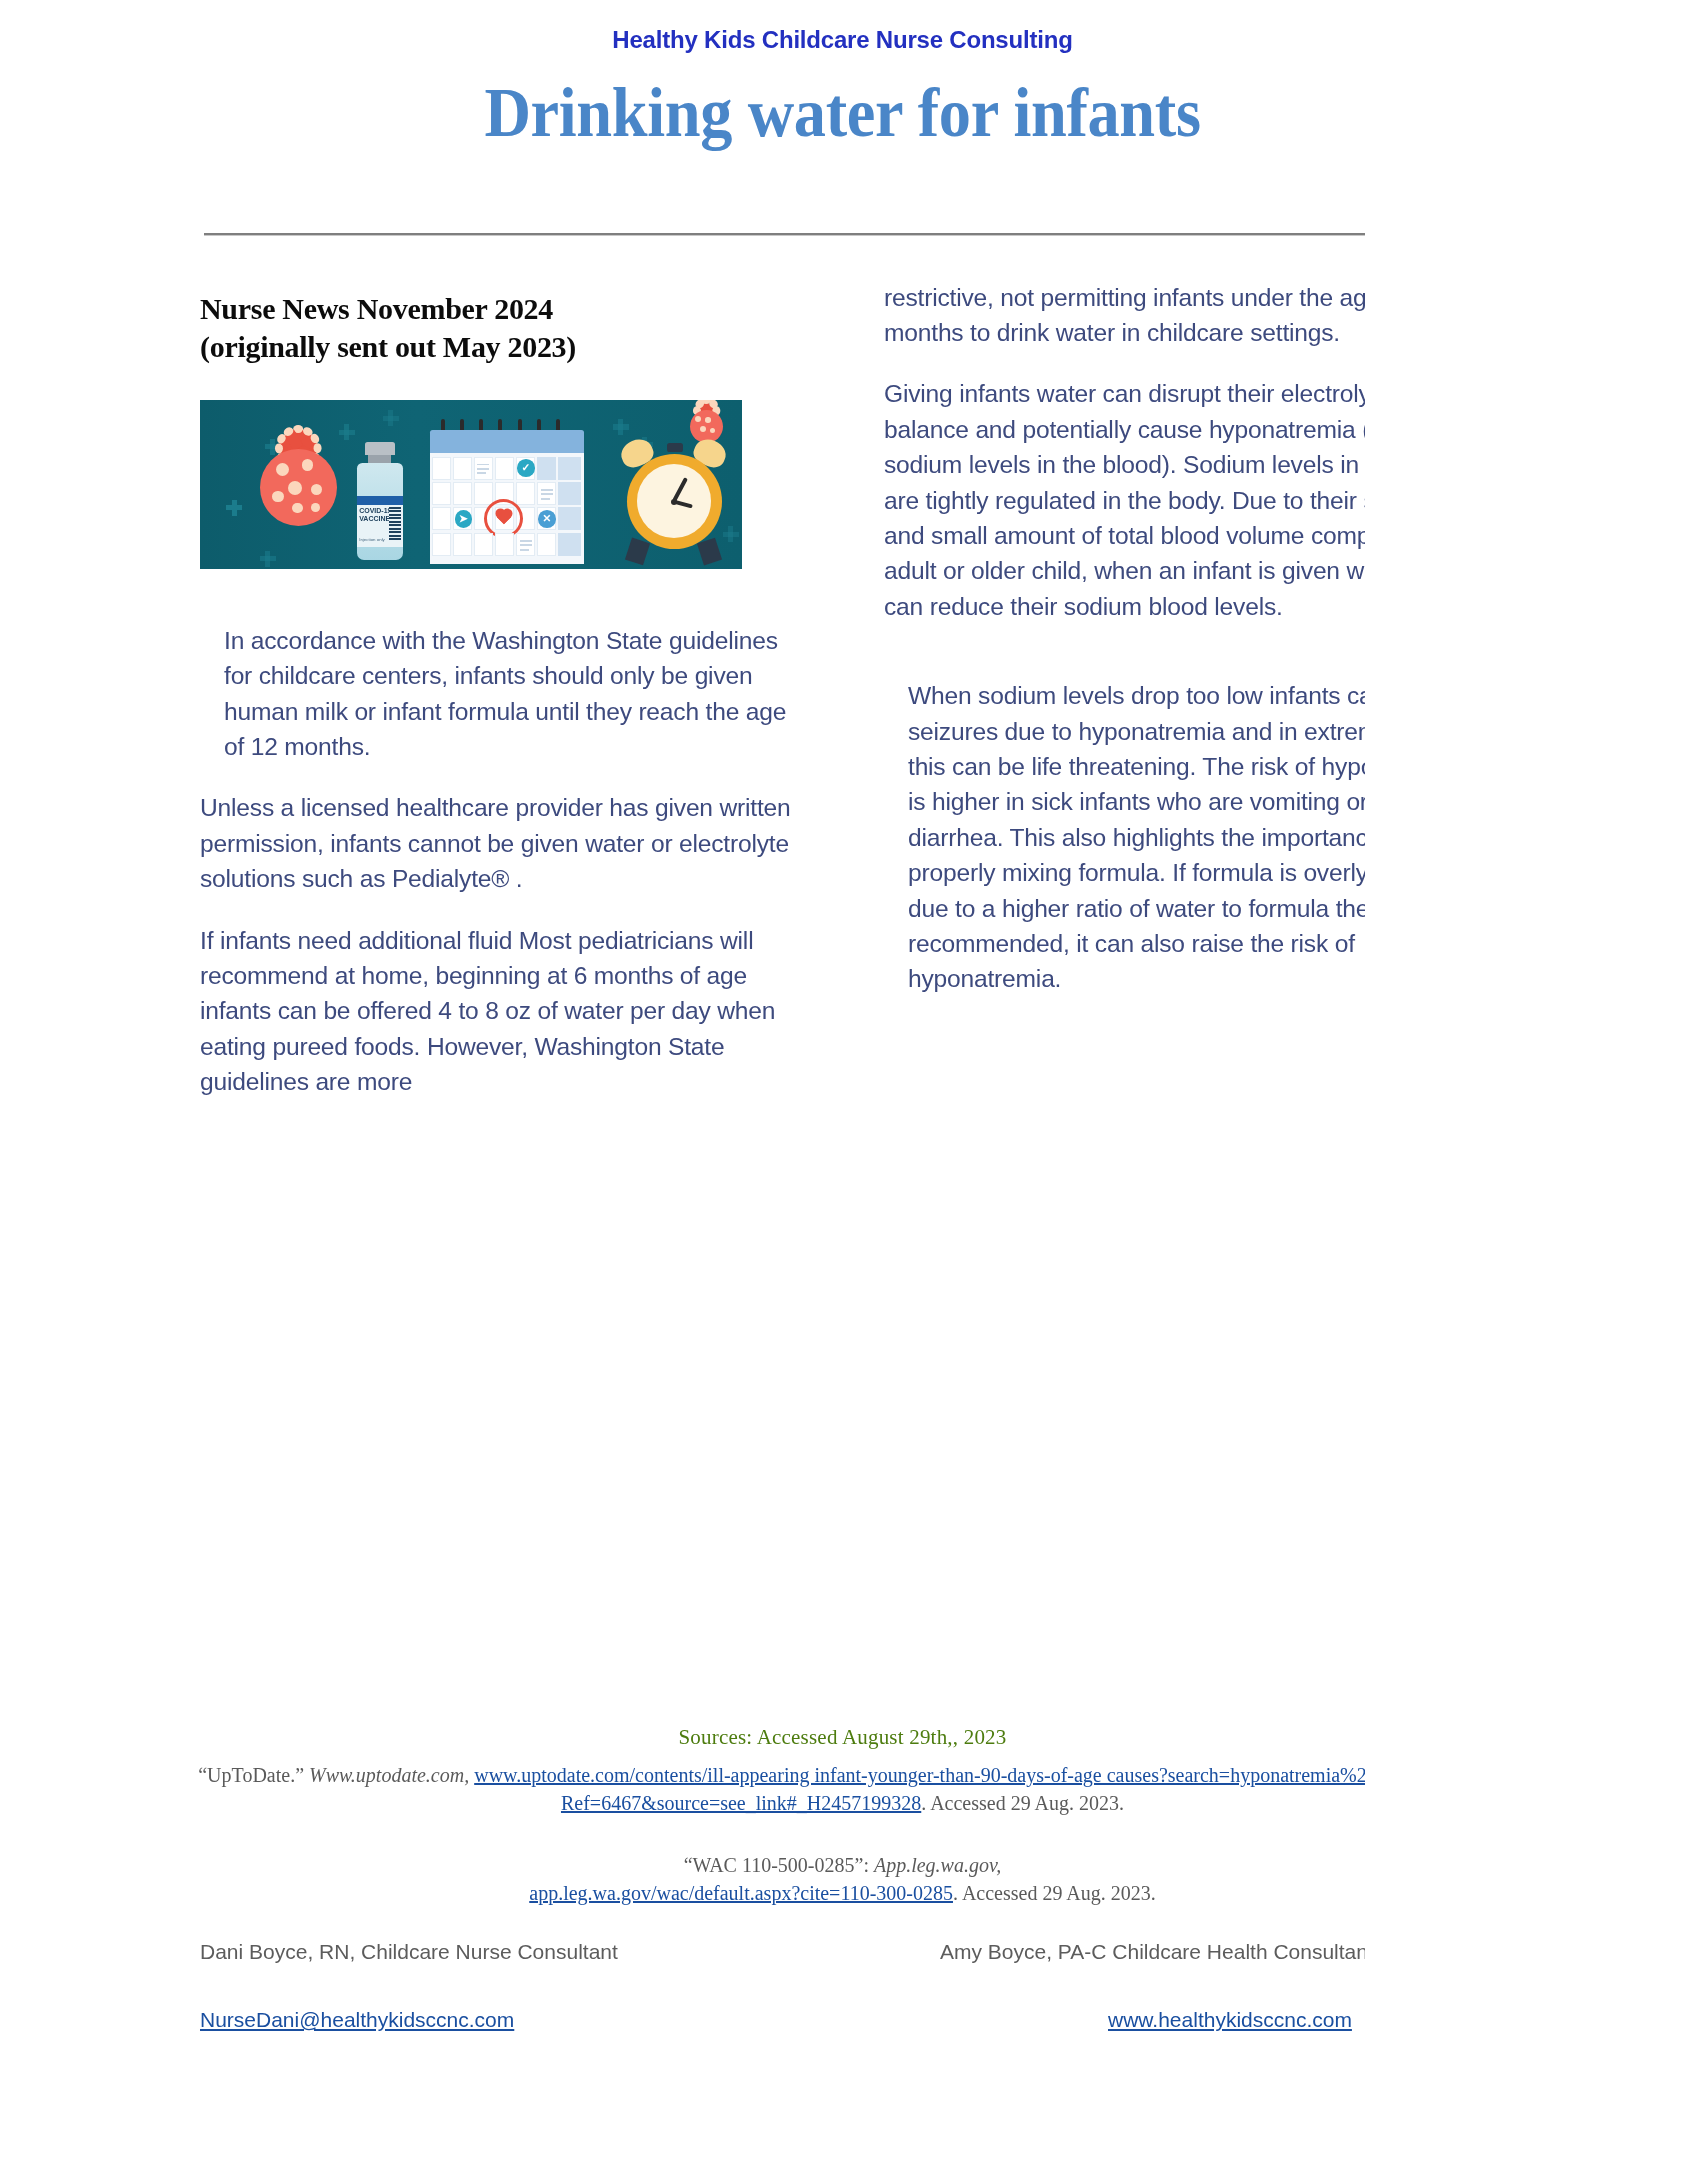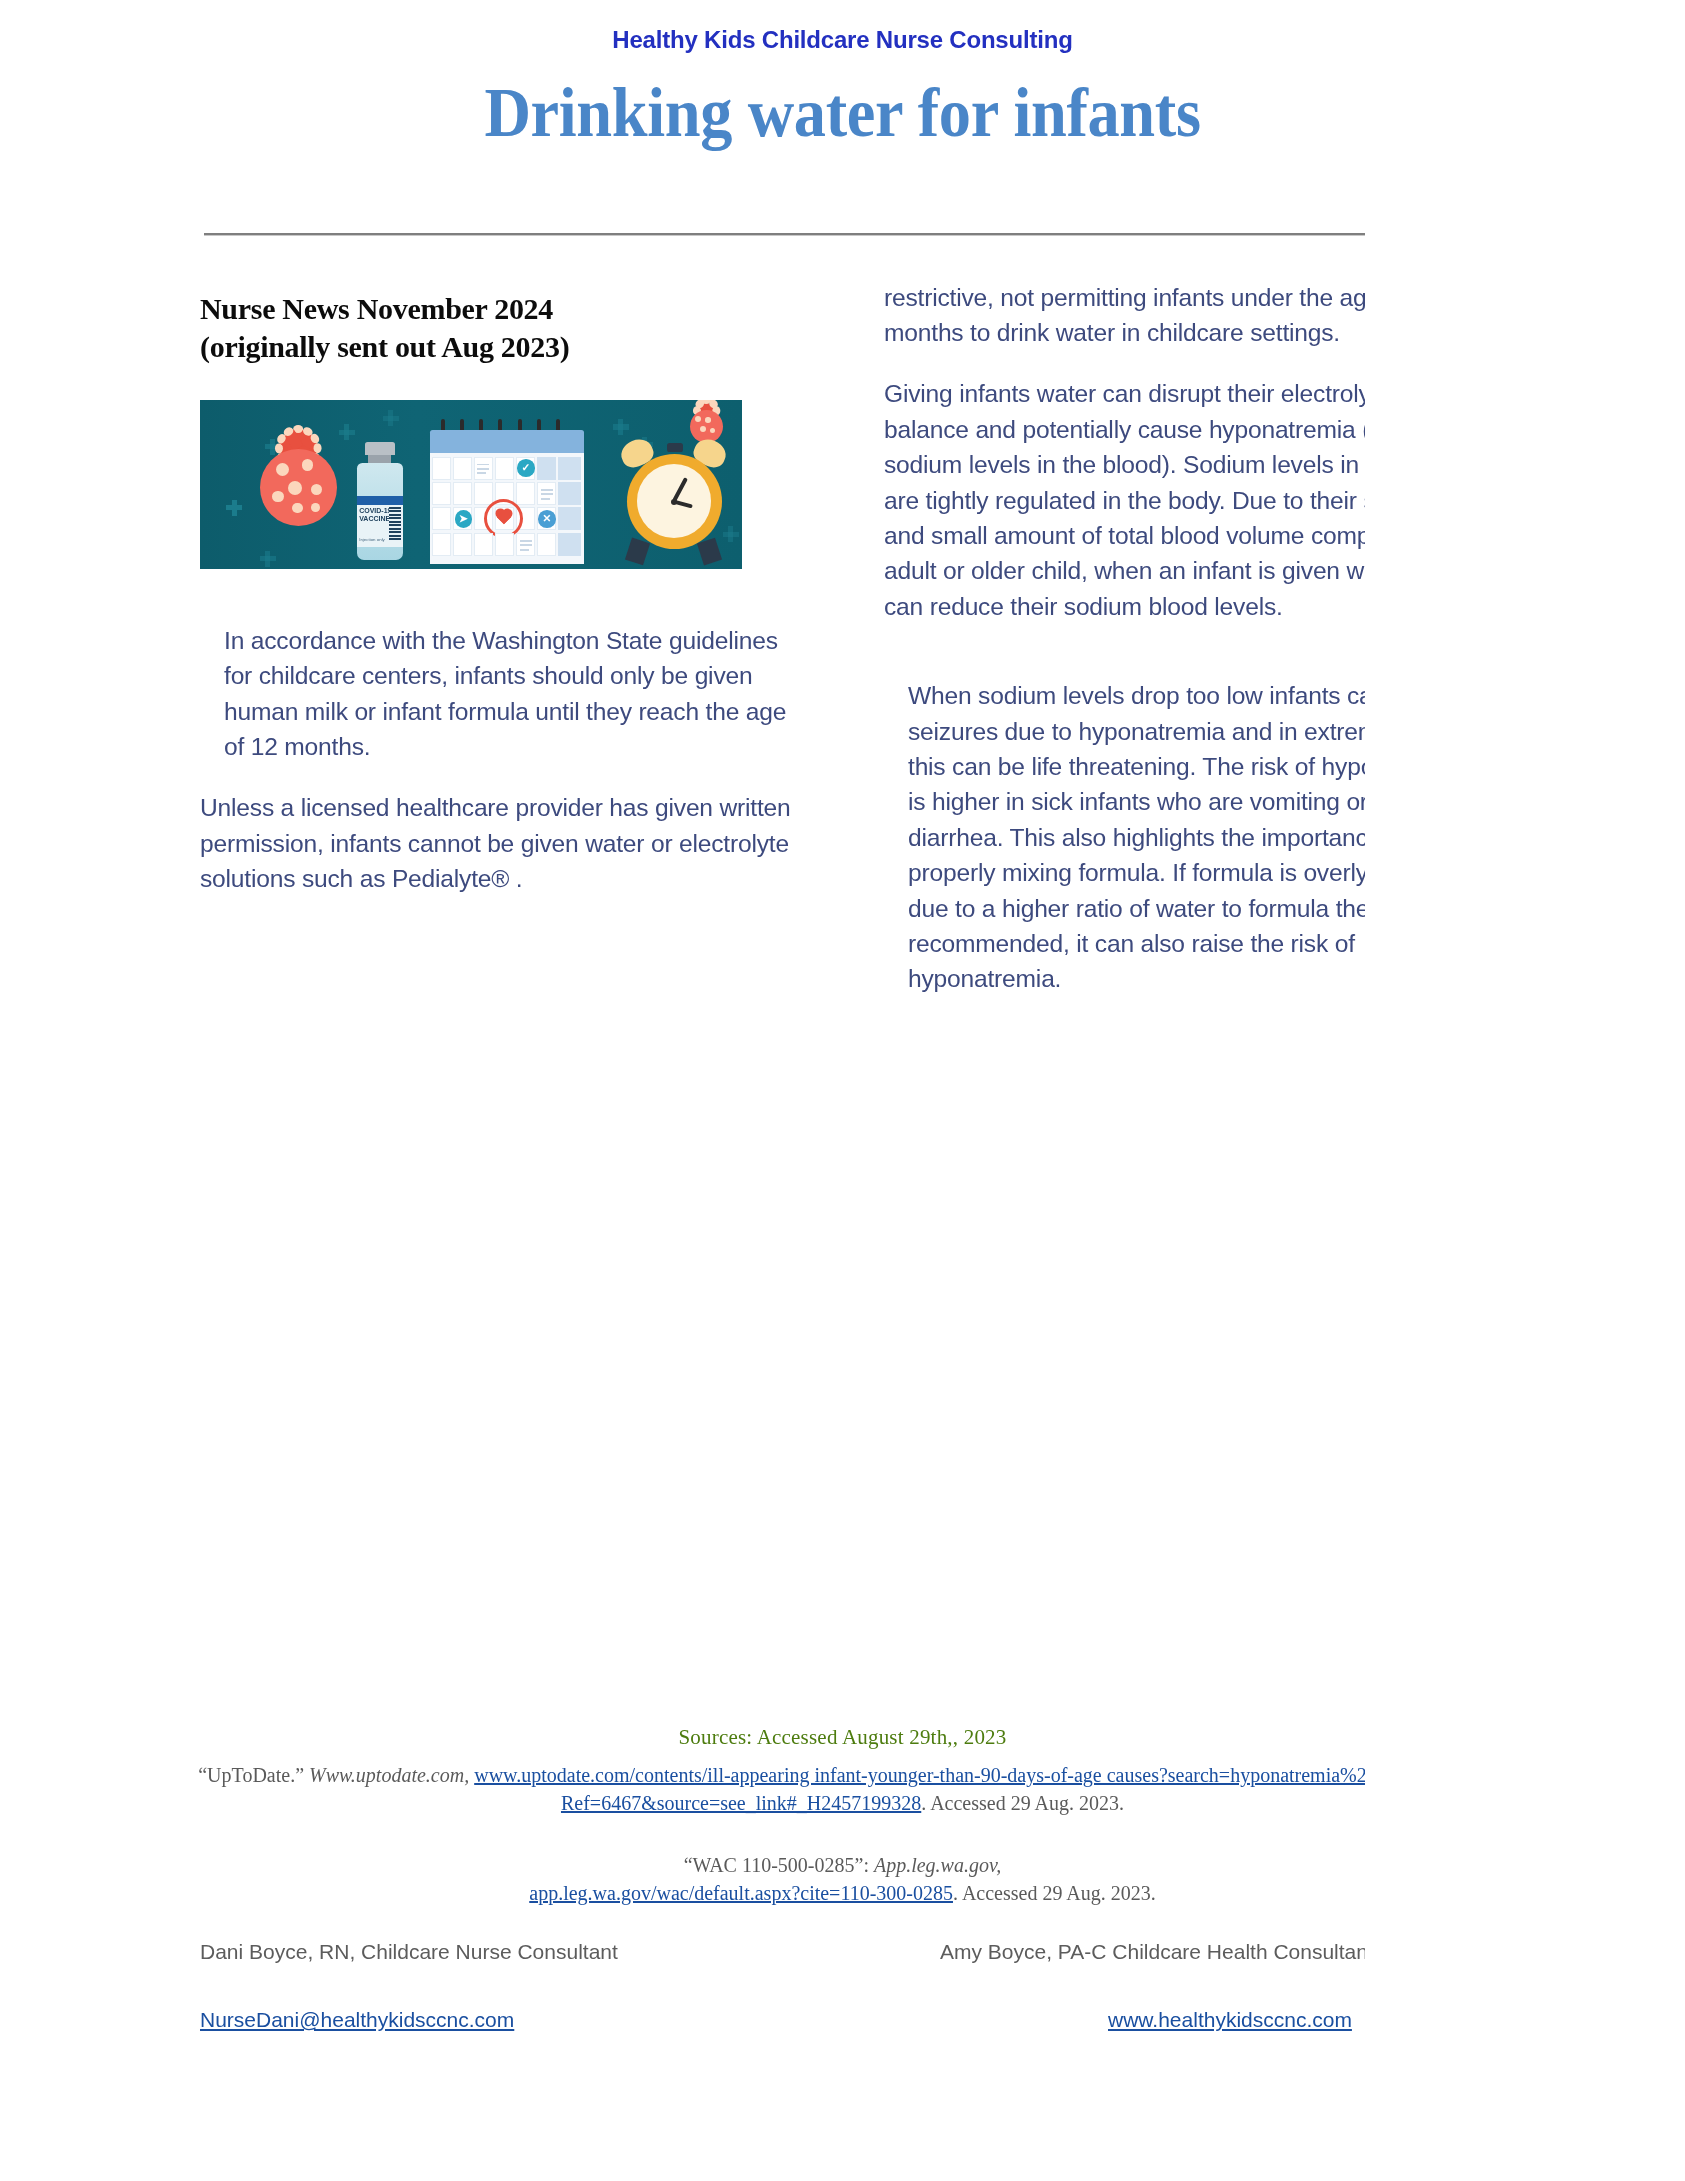--- a/index.html
+++ b/index.html
@@ -349,21 +349,21 @@
     <div class="brand">Healthy Kids Childcare Nurse Consulting</div>
     <div class="headline">Drinking water for infants</div>
   </div>
   <div class="rule"></div>
 
   <div class="columns">
 
     <div class="col-left">
       <div class="section-title">
         <div>Nurse News  November 2024</div>
-        <div>(originally sent out Aug 2023)</div>
+        <div>(originally sent out May 2023)</div>
       </div>
 
       <div class="figure">
 
         <div class="fig-cross cross-h" style="left:26px;  top:105px;"></div>
         <div class="fig-cross cross-v" style="left:32px;  top:100px;"></div>
         <div class="fig-cross cross-h" style="left:65px;  top:44px; opacity:.7;"></div>
         <div class="fig-cross cross-v" style="left:70px;  top:39px; opacity:.7;"></div>
         <div class="fig-cross cross-h" style="left:60px;  top:156px; opacity:.6;"></div>
         <div class="fig-cross cross-v" style="left:65px;  top:151px; opacity:.6;"></div>
@@ -498,20 +498,21 @@
           <div class="clock-face">
             <div class="hand" style="width:3.5px; height:26px; left:35px; top:10.5px; transform:rotate(28deg);"></div>
             <div class="hand" style="width:3.5px; height:19.3px; left:35px; top:17.6px; transform:rotate(105deg);"></div>
             <div class="dot" style="left:34px; top:35px; width:6.1px; height:6.1px; background:#2b2b2b;"></div>
           </div>
         </div>
       </div>
 
       <div class="body-text gap-lg">In accordance with the Washington State guidelines for childcare centers, infants should only be given human milk or infant formula until  they reach the age of 12  months.</div>
       <div class="body-text">Unless a licensed healthcare provider has given written permission, infants cannot be  given water or electrolyte  solutions such as Pedialyte® .</div>
+      <div class="body-text">If infants need additional fluid  Most pediatricians will recommend at home, beginning  at 6 months of age infants can be offered 4 to 8 oz of water per  day when eating pureed foods. However, Washington State guidelines are more</div>
     </div>
 
     <div class="col-right">
       <div class="body-text">restrictive, not permitting infants under the  age of 12 months to drink water in childcare settings.</div>
       <div class="body-text">Giving infants water can disrupt  their electrolyte balance and  potentially cause hyponatremia  (low sodium levels in the blood).  Sodium levels in the blood are tightly regulated in the body.  Due to their small size and  small amount of total blood  volume compared to an adult or older child, when an infant is  given water this can reduce  their sodium blood levels.</div>
       <div class="body-text gap-lg">When sodium levels drop too  low infants can develop seizures due to hyponatremia and in extreme cases this can be life threatening. The risk of hyponatremia is higher in sick infants who are vomiting  or have diarrhea. This also highlights the importance of  properly mixing formula. If formula is overly diluted due  to a higher ratio of water to  formula then recommended, it can also raise the risk of  hyponatremia.</div>
     </div>
   </div>
 
   <div class="sources">

